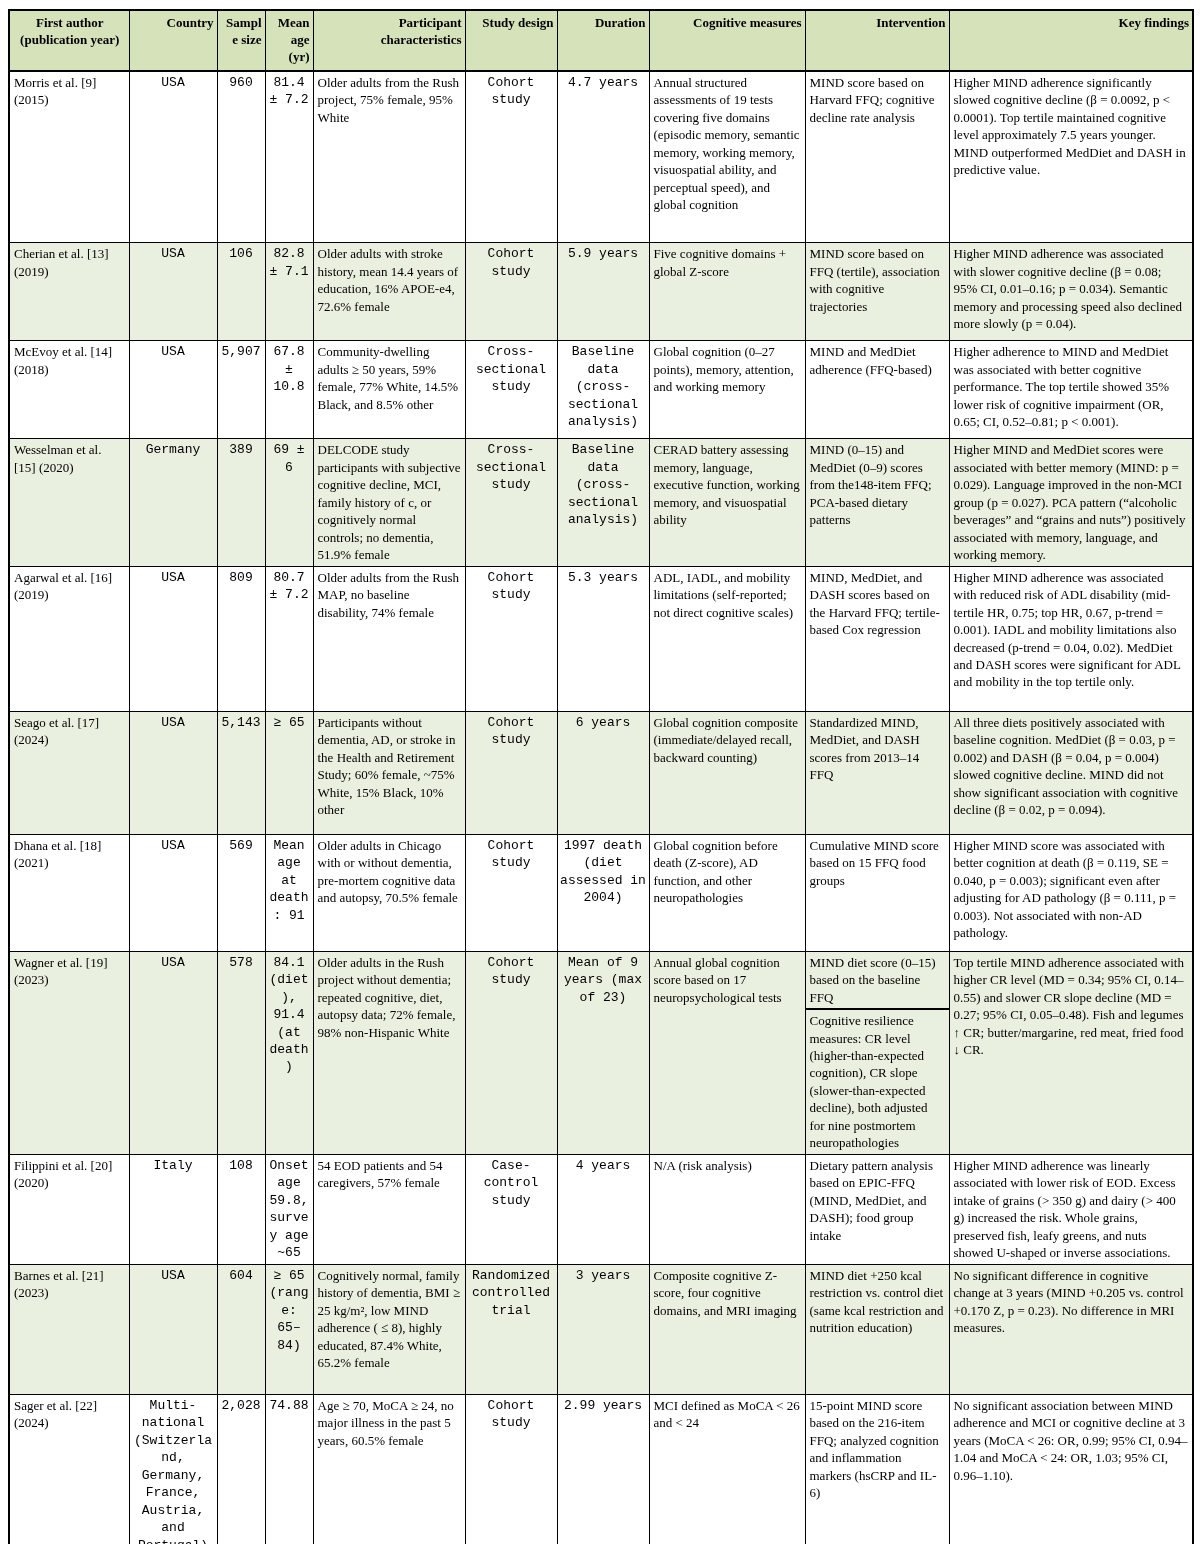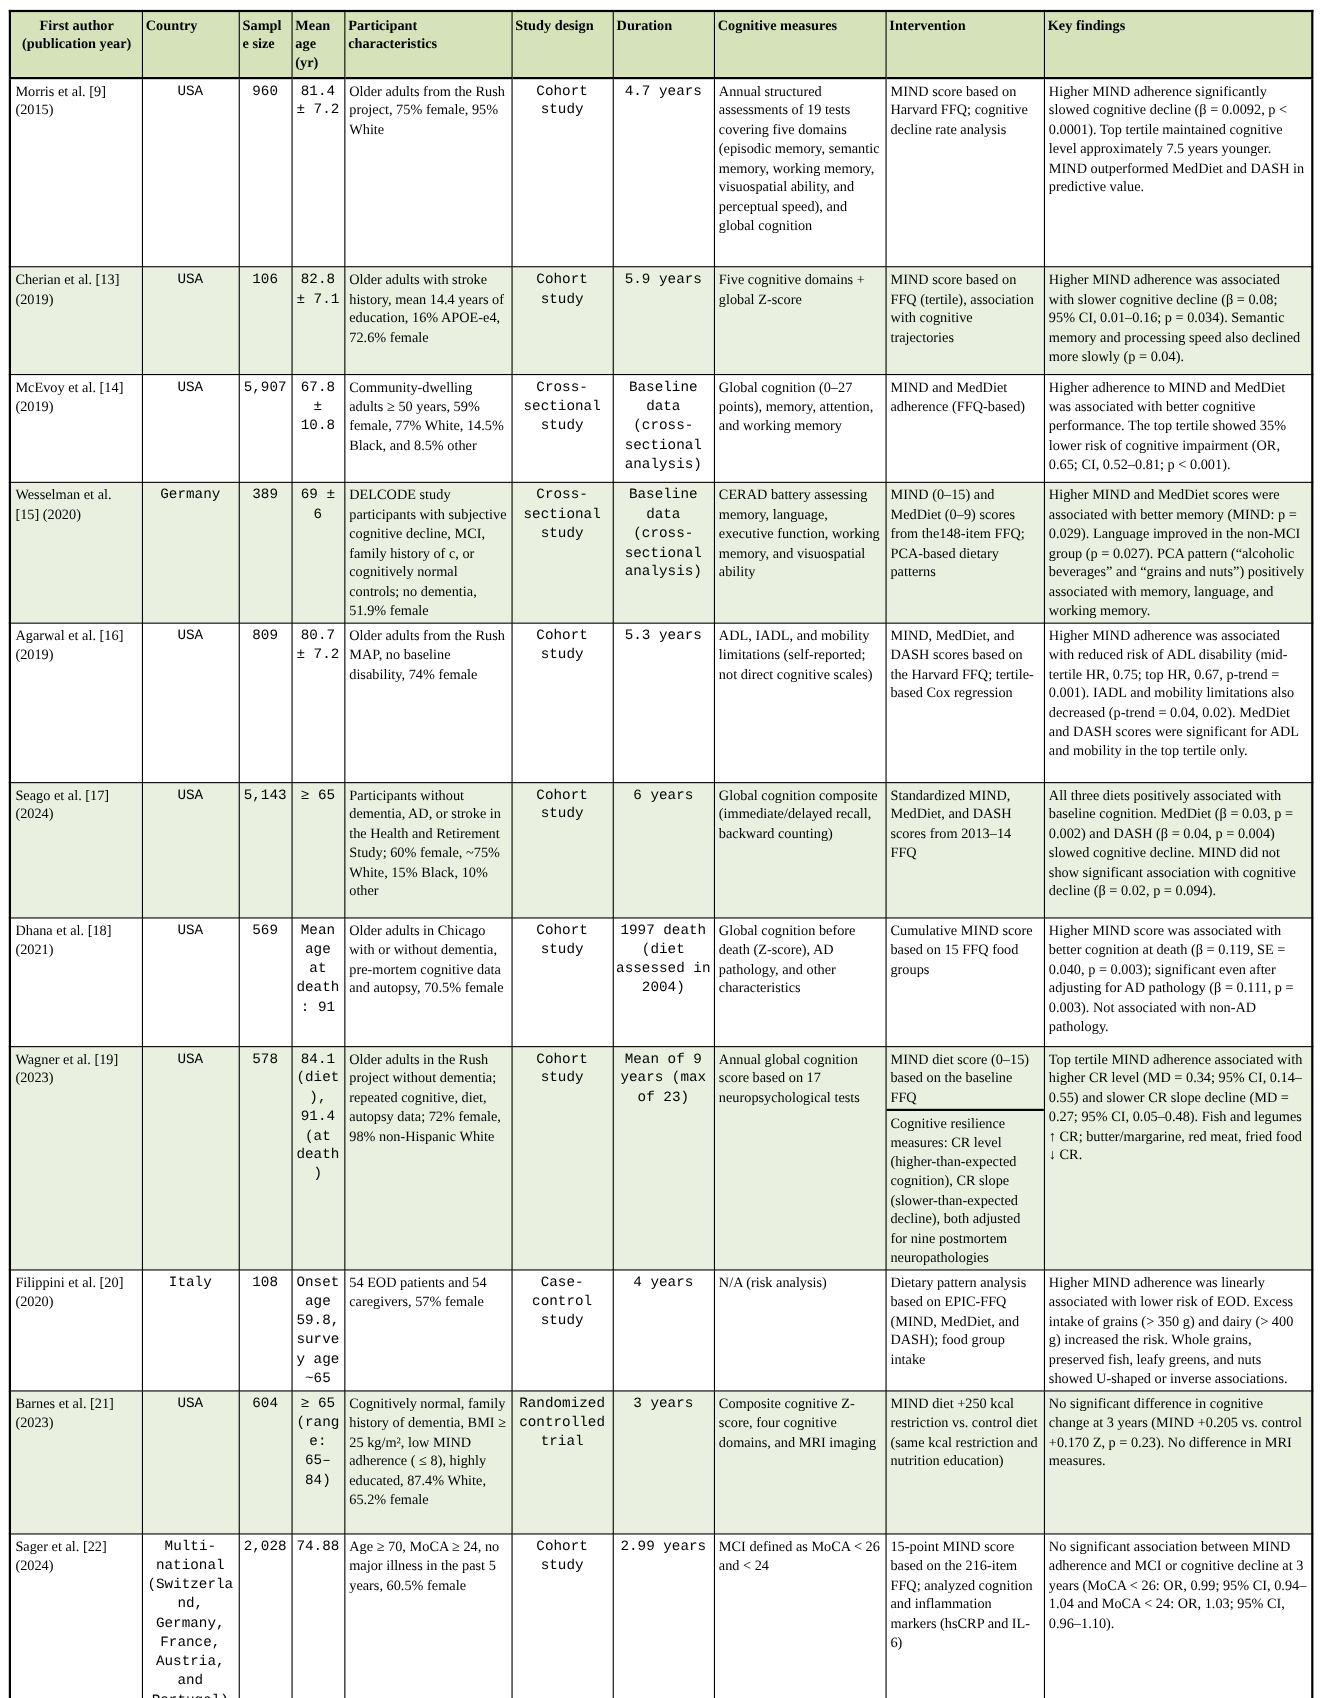--- a/index.html
+++ b/index.html
@@ -6,21 +6,21 @@
     --header-bg:#d6e3ba;
     --alt-bg:#e9f0df;
     --border:#000000;
   }
   html,body{margin:0;padding:0;background:#ffffff;}
   body{font-family:"Liberation Serif","DejaVu Serif",serif;color:#000;}
   .page{width:1200px;height:1544px;box-sizing:border-box;padding:9px 8px;}
   table{border-collapse:collapse;table-layout:fixed;width:1184px;border:2px solid var(--border);}
   th,td{border:1px solid var(--border);vertical-align:top;box-sizing:border-box;
         font-size:13px;line-height:1.345;padding:2px 4px;word-wrap:break-word;}
-  thead th{background:var(--header-bg);font-weight:bold;text-align:left;
+  thead th{background:var(--header-bg);font-weight:bold;text-align:right;
            border-bottom:2px solid var(--border);padding:4px 3px;line-height:1.3;}
   thead tr{height:58px;}
   th.left{text-align:center;padding-left:4px;}
   td.c{text-align:center;padding:2px 2px;font-family:Liberation Mono, monospace;}
   tbody tr:nth-child(even) td{background:var(--alt-bg);}
   tbody tr:nth-child(1){height:172px;}
   tbody tr:nth-child(2){height:98px;}
   tbody tr:nth-child(3){height:98px;}
   tbody tr:nth-child(4){height:95px;}
   tbody tr:nth-child(5){height:145px;}
@@ -87,21 +87,21 @@
       <td class="c">82.8 ± 7.1</td>
       <td>Older adults with stroke history, mean 14.4 years of education, 16% APOE-e4, 72.6% female</td>
       <td class="c">Cohort study</td>
       <td class="c">5.9 years</td>
       <td>Five cognitive domains + global Z-score</td>
       <td>MIND score based on FFQ (tertile), association with cognitive trajectories</td>
       <td>Higher MIND adherence was associated with slower cognitive decline (β = 0.08; 95% CI, 0.01–0.16; p = 0.034). Semantic memory and processing speed also declined more slowly (p = 0.04).</td>
     </tr>
 
     <tr>
-      <td>McEvoy et al. [14] (2019)</td>
+      <td>McEvoy et al. [14] (2018)</td>
       <td class="c">USA</td>
       <td class="c">5,907</td>
       <td class="c">67.8 ± 10.8</td>
       <td>Community-dwelling adults ≥ 50 years, 59% female, 77% White, 14.5% Black, and 8.5% other</td>
       <td class="c">Cross-sectional study</td>
       <td class="c">Baseline data (cross-sectional analysis)</td>
       <td>Global cognition (0–27 points), memory, attention, and working memory</td>
       <td>MIND and MedDiet adherence (FFQ-based)</td>
       <td>Higher adherence to MIND and MedDiet was associated with better cognitive performance. The top tertile showed 35% lower risk of cognitive impairment (OR, 0.65; CI, 0.52–0.81; p &lt; 0.001).</td>
     </tr>
@@ -146,21 +146,21 @@
     </tr>
 
     <tr>
       <td>Dhana et al. [18] (2021)</td>
       <td class="c">USA</td>
       <td class="c">569</td>
       <td class="c">Mean age at death: 91</td>
       <td>Older adults in Chicago with or without dementia, pre-mortem cognitive data and autopsy, 70.5% female</td>
       <td class="c">Cohort study</td>
       <td class="c">1997 death (diet assessed in 2004)</td>
-      <td>Global cognition before death (Z-score), AD pathology, and other characteristics</td>
+      <td>Global cognition before death (Z-score), AD function, and other neuropathologies</td>
       <td>Cumulative MIND score based on 15 FFQ food groups</td>
       <td>Higher MIND score was associated with better cognition at death (β = 0.119, SE = 0.040, p = 0.003); significant even after adjusting for AD pathology (β = 0.111, p = 0.003). Not associated with non-AD pathology.</td>
     </tr>
 
     <tr>
       <td>Wagner et al. [19] (2023)</td>
       <td class="c">USA</td>
       <td class="c">578</td>
       <td class="c">84.1 (diet), 91.4 (at death)</td>
       <td>Older adults in the Rush project without dementia; repeated cognitive, diet, autopsy data; 72% female, 98% non-Hispanic White</td>

